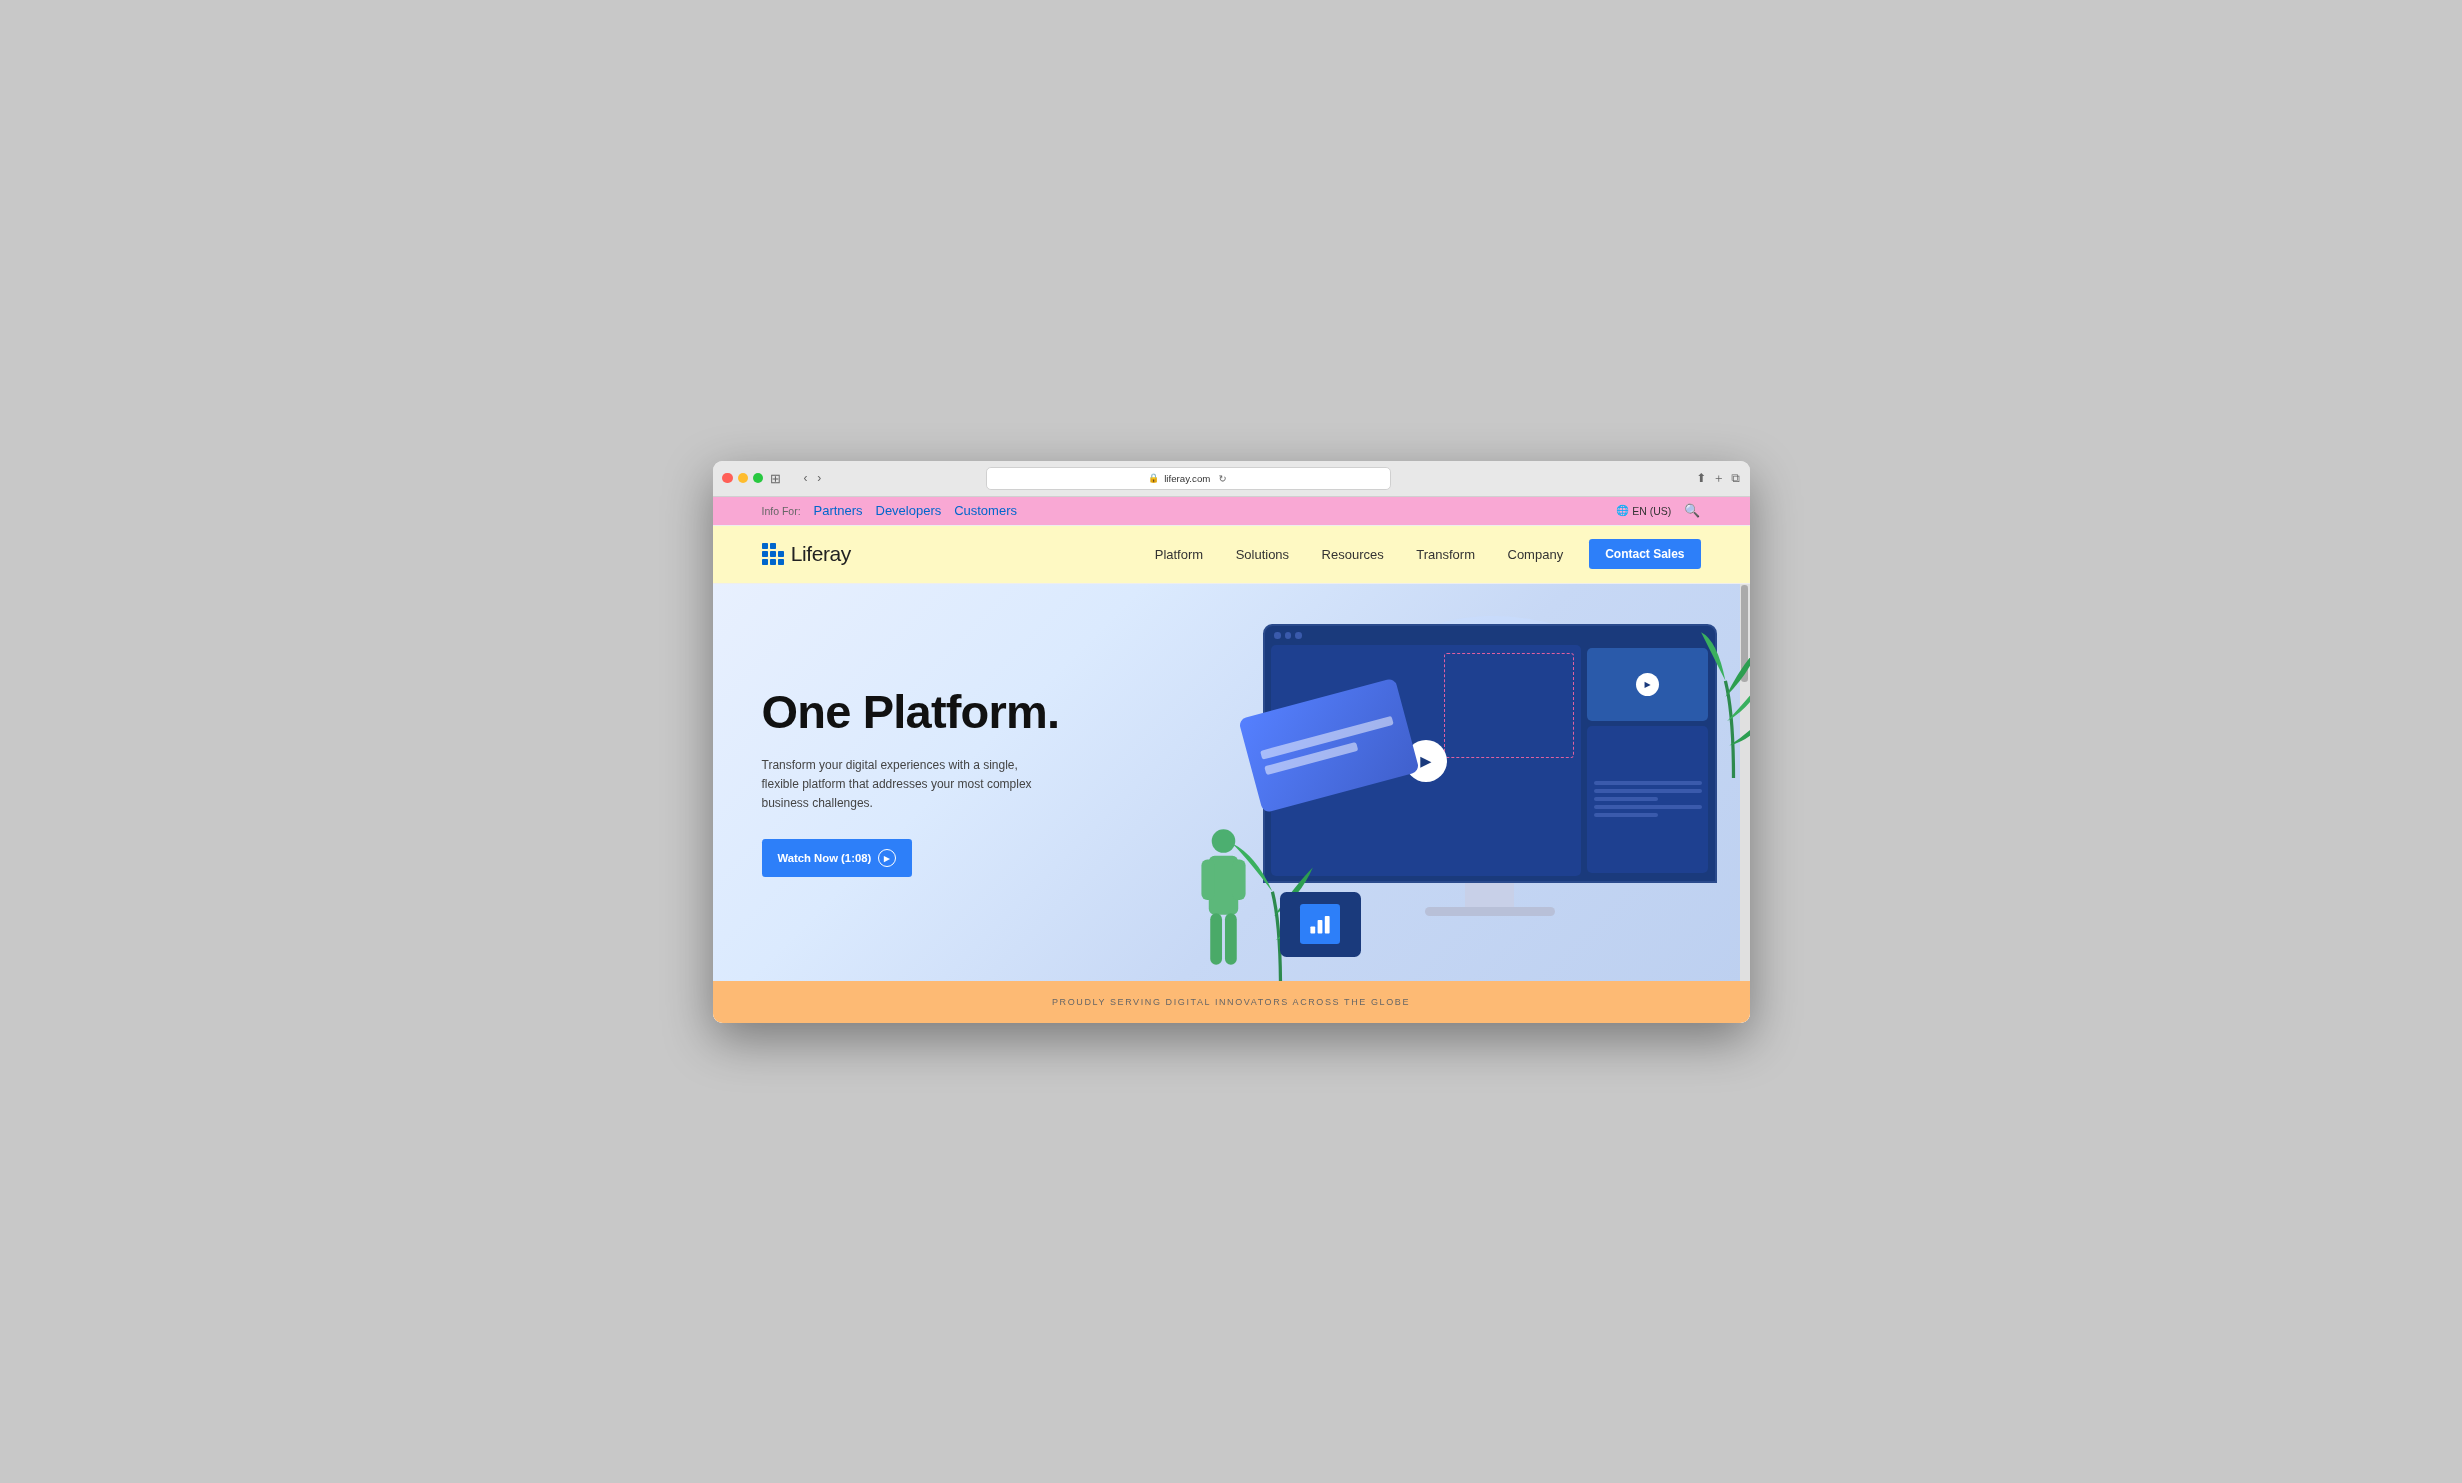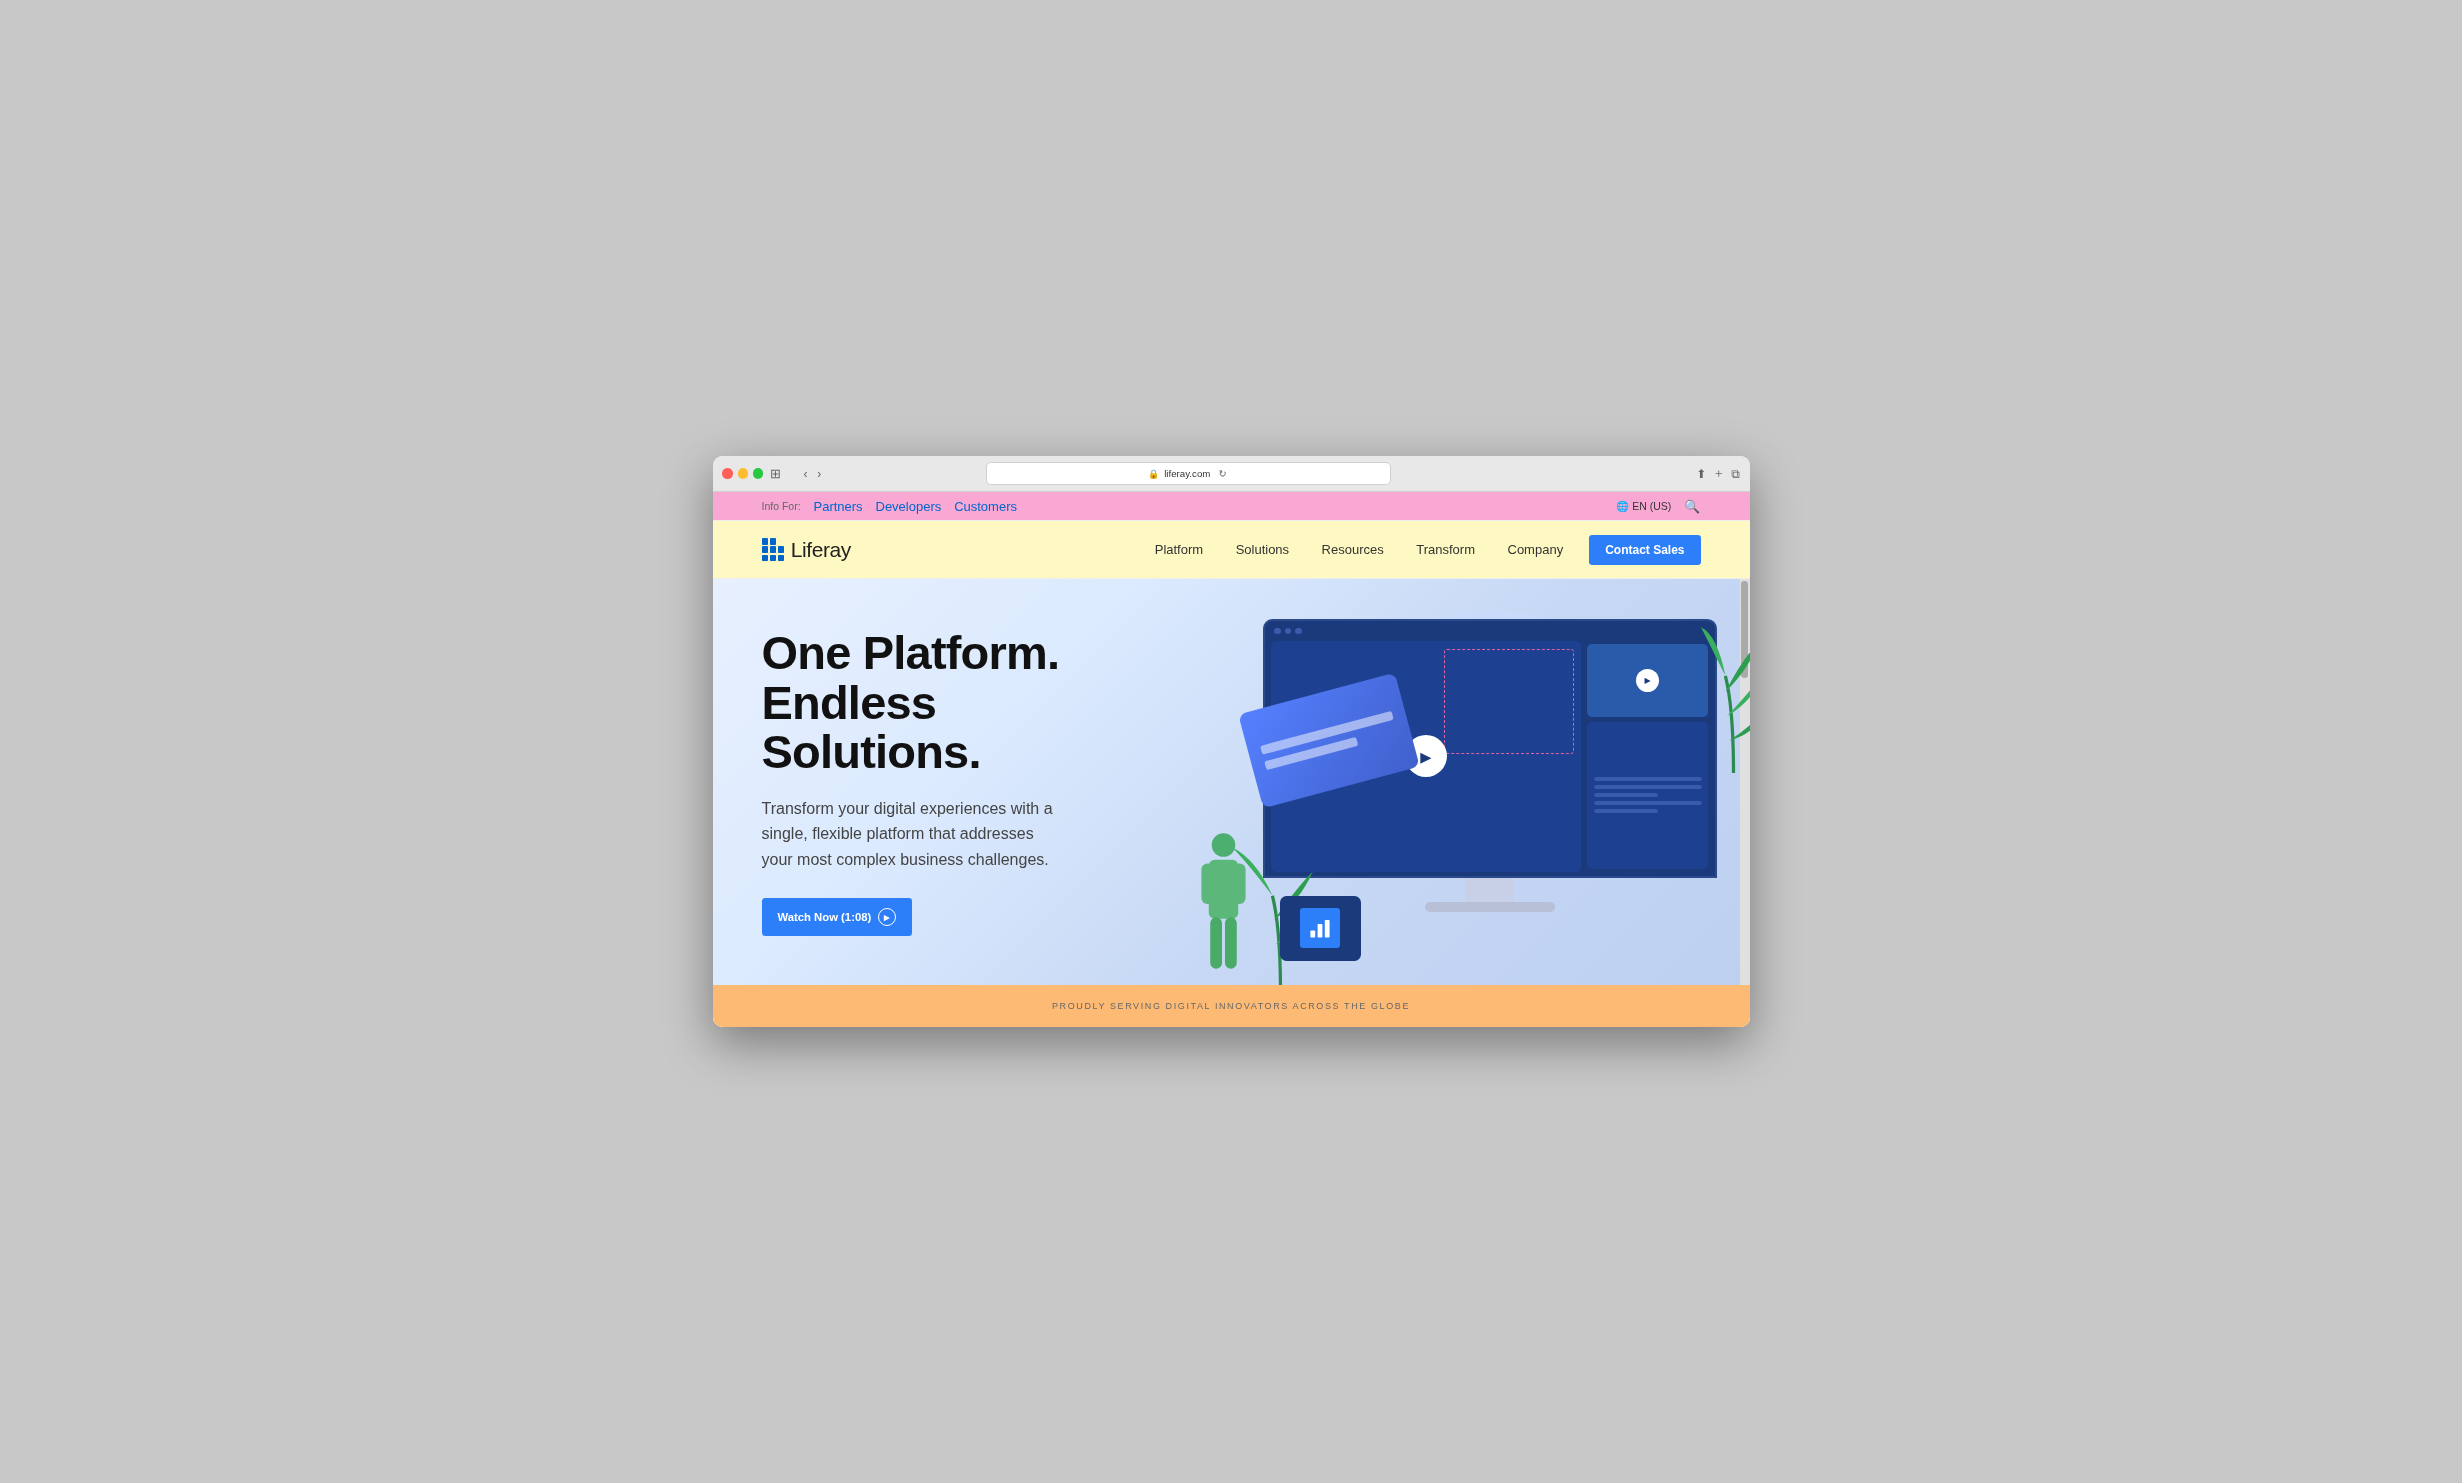--- a/index.html
+++ b/index.html
@@ -121,21 +121,21 @@
     }
     .hero-title {
       font-size: 47px;
       font-weight: 700;
       color: #111;
       line-height: 1.05;
       margin-bottom: 19.4px;
       letter-spacing: -0.8px;
     }
     .hero-subtitle {
-      font-size: 16px;
+      font-size: 12px;
       color: #444;
       line-height: 1.6;
       margin-bottom: 26px;
       max-width: 292px;
     }
     .watch-btn {
       display: inline-flex;
       align-items: center;
       gap: 6.5px;
       background: #2d7ff9;
@@ -459,21 +459,20 @@
         <button class="contact-btn">Contact Sales</button>
       </nav>
     </div>
 
     <div class="hero">
       <div class="blob"></div>
 
       <div class="hero-content">
         <h1 class="hero-title">
           <span>One Platform.</span><br>
-          <span>Endless Solutions.</span>
         </h1>
         <p class="hero-subtitle">Transform your digital experiences with a single, flexible platform that addresses your most complex business challenges.</p>
         <button class="watch-btn">
           <span>Watch Now (1:08)</span>
           <div class="play-circle">▶</div>
         </button>
       </div>
 
       <div class="hero-illustration">
 

